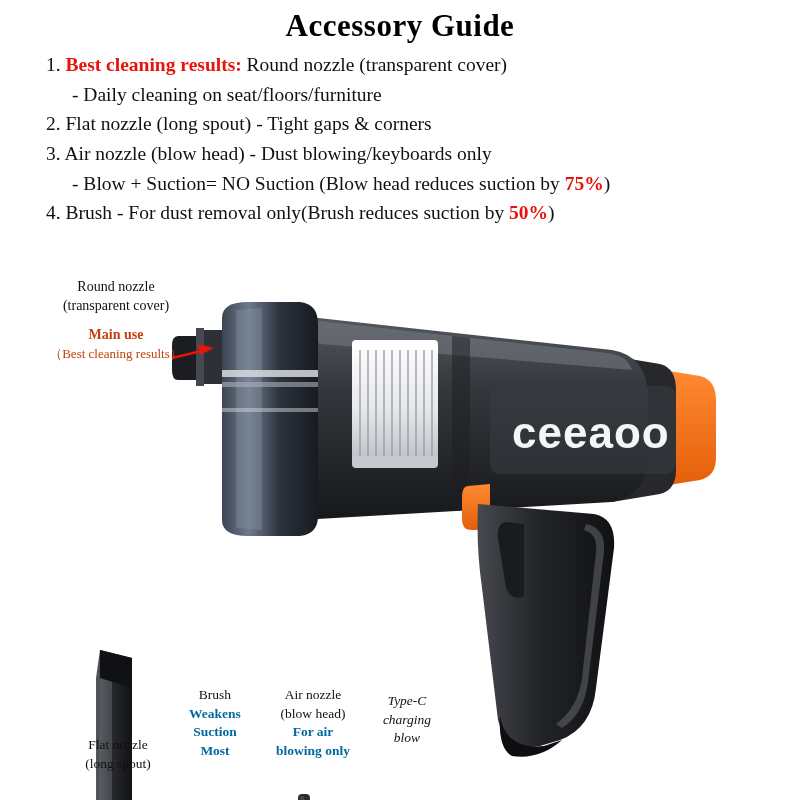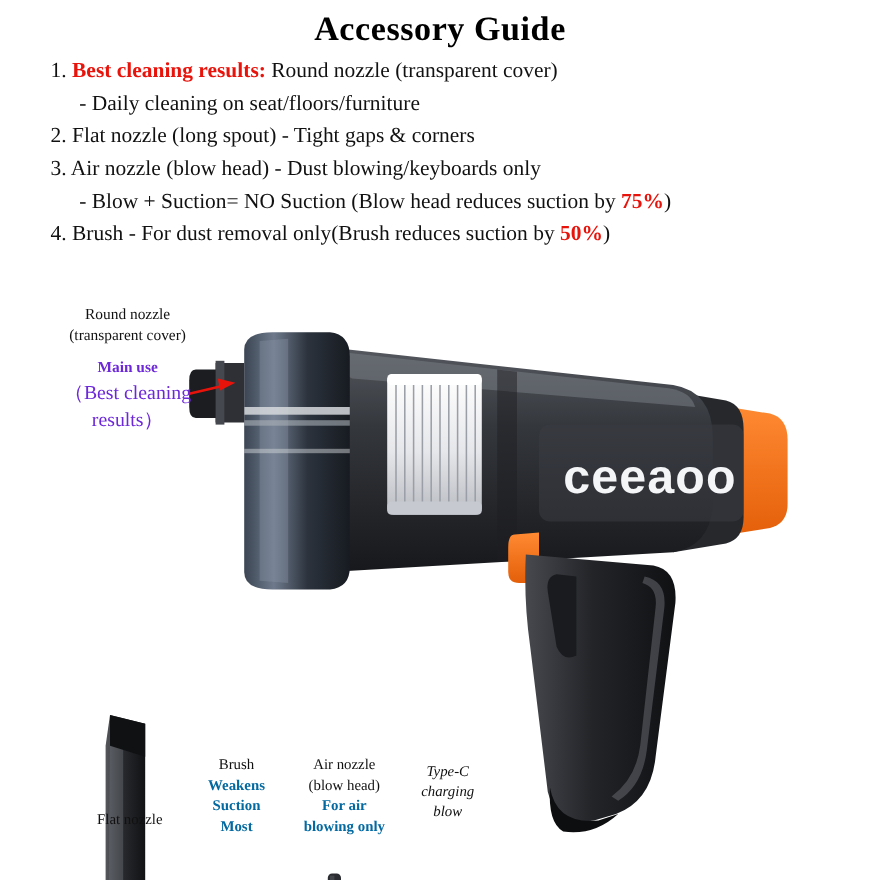--- a/index.html
+++ b/index.html
@@ -53,21 +53,21 @@
   .callout-round {
     position: absolute;
     left: 36px; top: 20px;
     width: 160px;
     text-align: center;
     font-size: 14px;
     line-height: 1.35;
     color: #111;
     font-family: "Liberation Serif", serif;
   }
-  .callout-round .r { color: #6d28d9; }
+  .callout-round .r { color: #c2410c; }
 
   
   .acc-label {
     position: absolute;
     text-align: center;
     font-size: 13.5px;
     line-height: 1.38;
     color: #111;
     font-family: "Liberation Serif", serif;
   }
@@ -263,25 +263,26 @@
       <g>
         <line x1="172" y1="100" x2="206" y2="92" stroke="#e8140c" stroke-width="2.4"></line>
         <polygon points="214,90 198,86 200,97" fill="#e8140c"></polygon>
       </g>
     </svg>
 
     <div class="callout-round">
       <div>Round nozzle</div>
       <div>(transparent cover)</div>
       <div class="r" style="margin-top:10px;font-weight:bold;">Main use</div>
-      <div class="r" style="font-size:18px;">（Best cleaning results）</div>
+      <div class="r" style="font-size:13px;">（Best cleaning results）</div>
     </div>
 
     <div class="acc-label lbl-flat">
       <div>Flat nozzle</div>
+      <div>(long spout)</div>
     </div>
 
     <div class="acc-label lbl-brush">
       <div>Brush</div>
       <div class="r">Weakens</div>
       <div class="r">Suction</div>
       <div class="r">Most</div>
     </div>
 
     <div class="acc-label lbl-air">

